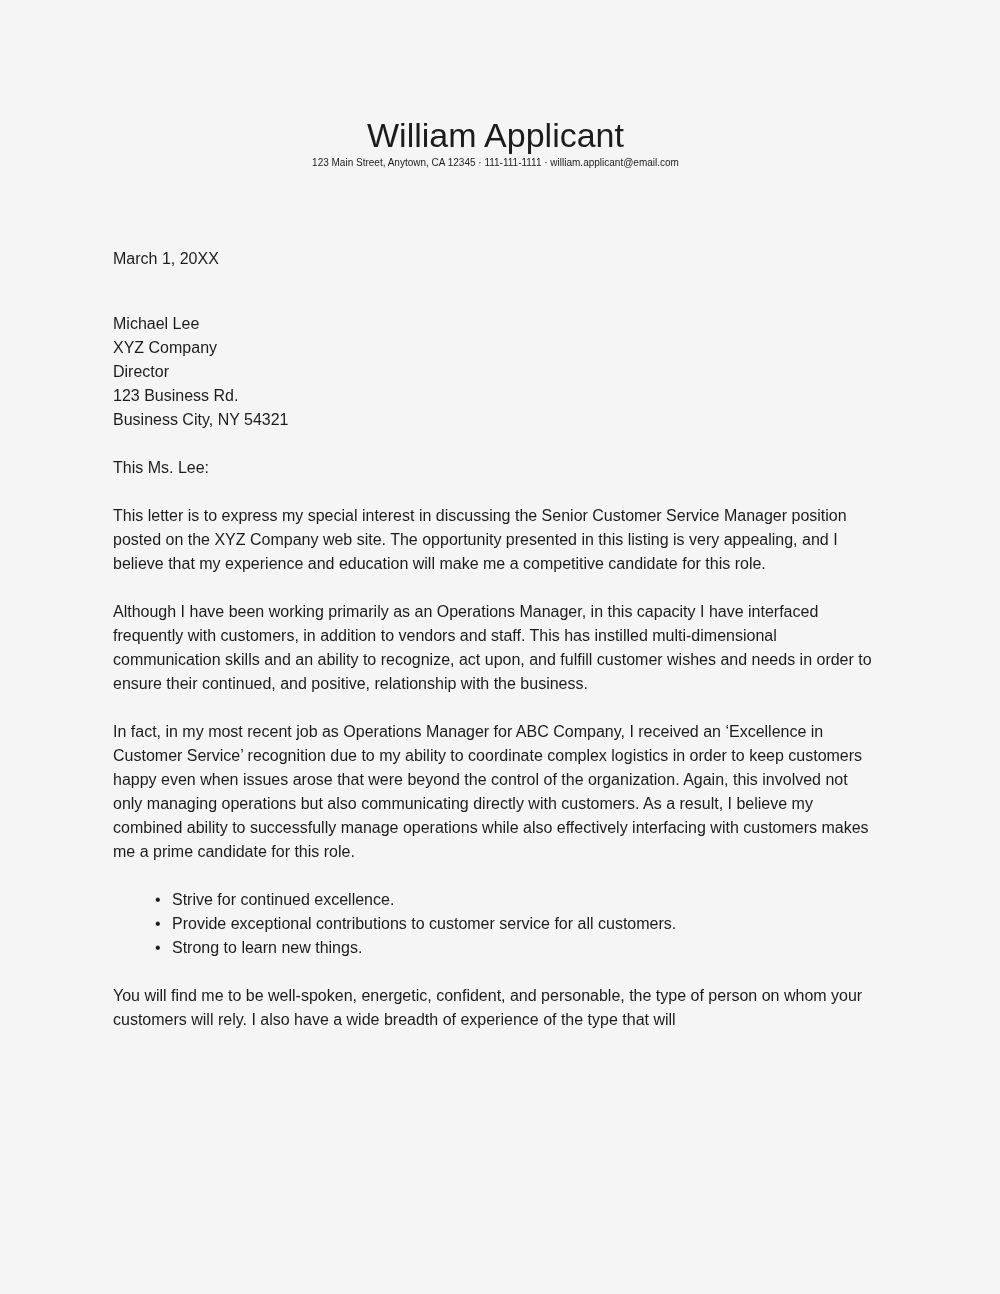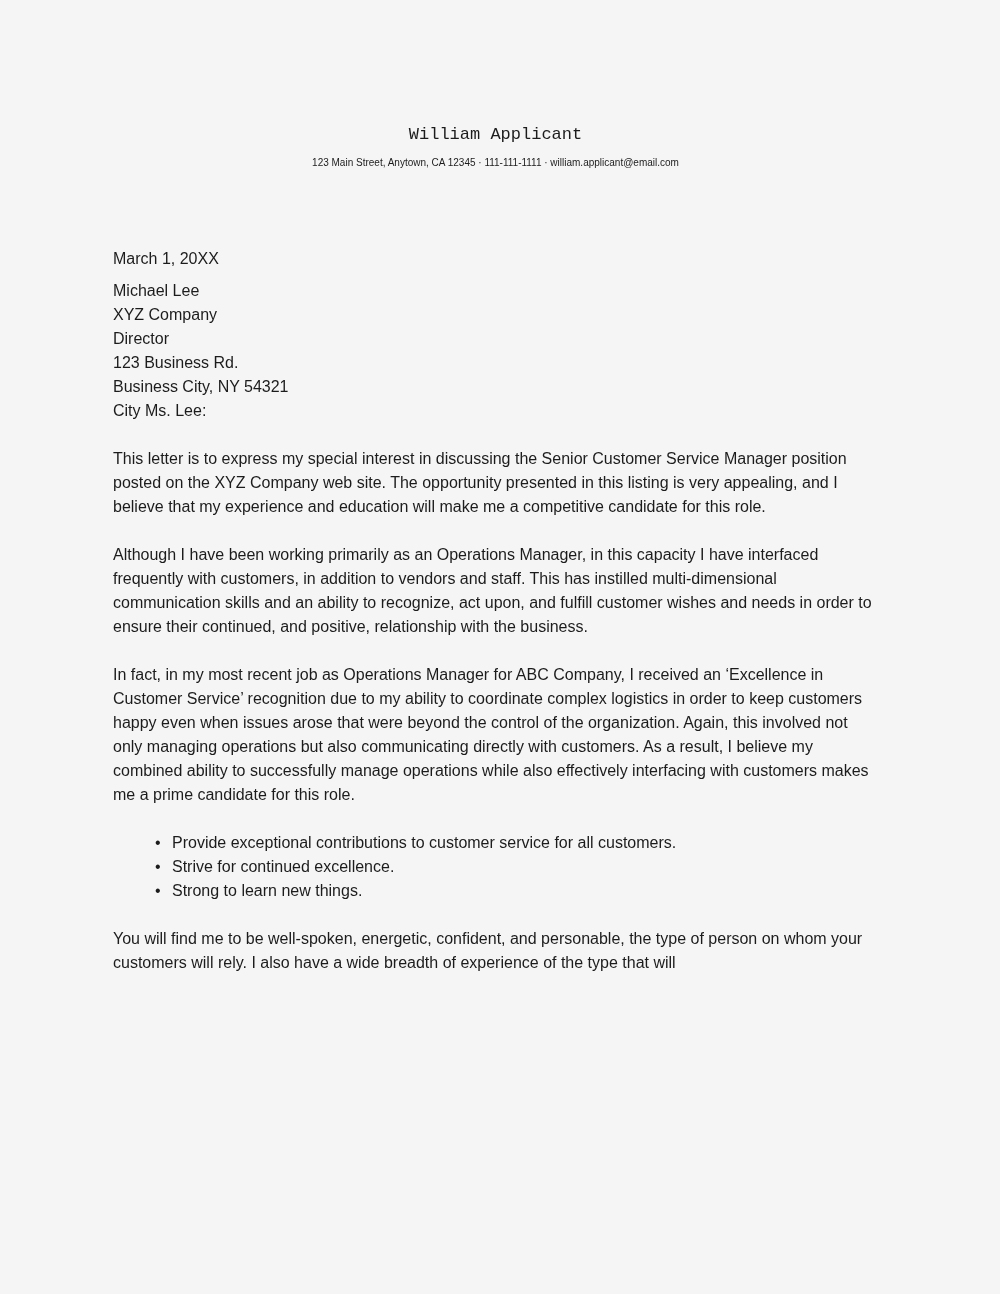--- a/index.html
+++ b/index.html
@@ -23,32 +23,31 @@
   .letter {
     padding: 120px 122px 0 113px;
     font-size: 16px;
     line-height: 24px;
   }
   .letter-header {
     text-align: center;
     margin-bottom: 74px;
   }
   .applicant-name {
-    font-size: 17px;
+    font-size: 34px;
     line-height: 30px;
     font-weight: 400;
     margin-bottom: 3px;
-    font-family: Liberation Mono, monospace;
   }
   .contact-line {
     font-size: 10px;
     line-height: 20px;
   }
-  .date-line { margin-bottom: 8px; }
-  .recipient-block { }
+  .date-line { margin-bottom: 41px; }
+  .recipient-block { margin-bottom: 24px; }
   .recipient-line { line-height: 24px; }
   .salutation { margin-bottom: 24px; }
   .para { margin-bottom: 24px; }
   ul.strengths-list {
     margin: 0 0 24px 0;
     padding-left: 42px;
     list-style: none;
   }
   ul.strengths-list li {
     line-height: 24px;
@@ -78,28 +77,28 @@
     <div class="date-line">March 1, 20XX</div>
 
     <div class="recipient-block">
       <div class="recipient-line">Michael Lee</div>
       <div class="recipient-line">XYZ Company</div>
       <div class="recipient-line">Director</div>
       <div class="recipient-line">123 Business Rd.</div>
       <div class="recipient-line">Business City, NY 54321</div>
     </div>
 
-    <div class="salutation">City Ms. Lee:</div>
+    <div class="salutation">This Ms. Lee:</div>
 
     <p class="para">This letter is to express my special interest in discussing the Senior Customer Service Manager position posted on the XYZ Company web site. The opportunity presented in this listing is very appealing, and I believe that my experience and education will make me a competitive candidate for this role.</p>
     <p class="para">Although I have been working primarily as an Operations Manager, in this capacity I have interfaced frequently with customers, in addition to vendors and staff. This has instilled multi-dimensional communication skills and an ability to recognize, act upon, and fulfill customer wishes and needs in order to ensure their continued, and positive, relationship with the business.</p>
     <p class="para">In fact, in my most recent job as Operations Manager for ABC Company, I received an ‘Excellence in Customer Service’ recognition due to my ability to coordinate complex logistics in order to keep customers happy even when issues arose that were beyond the control of the organization. Again, this involved not only managing operations but also communicating directly with customers. As a result, I believe my combined ability to successfully manage operations while also effectively interfacing with customers makes me a prime candidate for this role.</p>
 
     <ul class="strengths-list">
+      <li>Strive for continued excellence.</li>
       <li>Provide exceptional contributions to customer service for all customers.</li>
-      <li>Strive for continued excellence.</li>
       <li>Strong to learn new things.</li>
     </ul>
 
     <p class="para closing-para">You will find me to be well-spoken, energetic, confident, and personable, the type of person on whom your customers will rely. I also have a wide breadth of experience of the type that will</p>
 
   </div>
 </div>
 
 </body></html>

